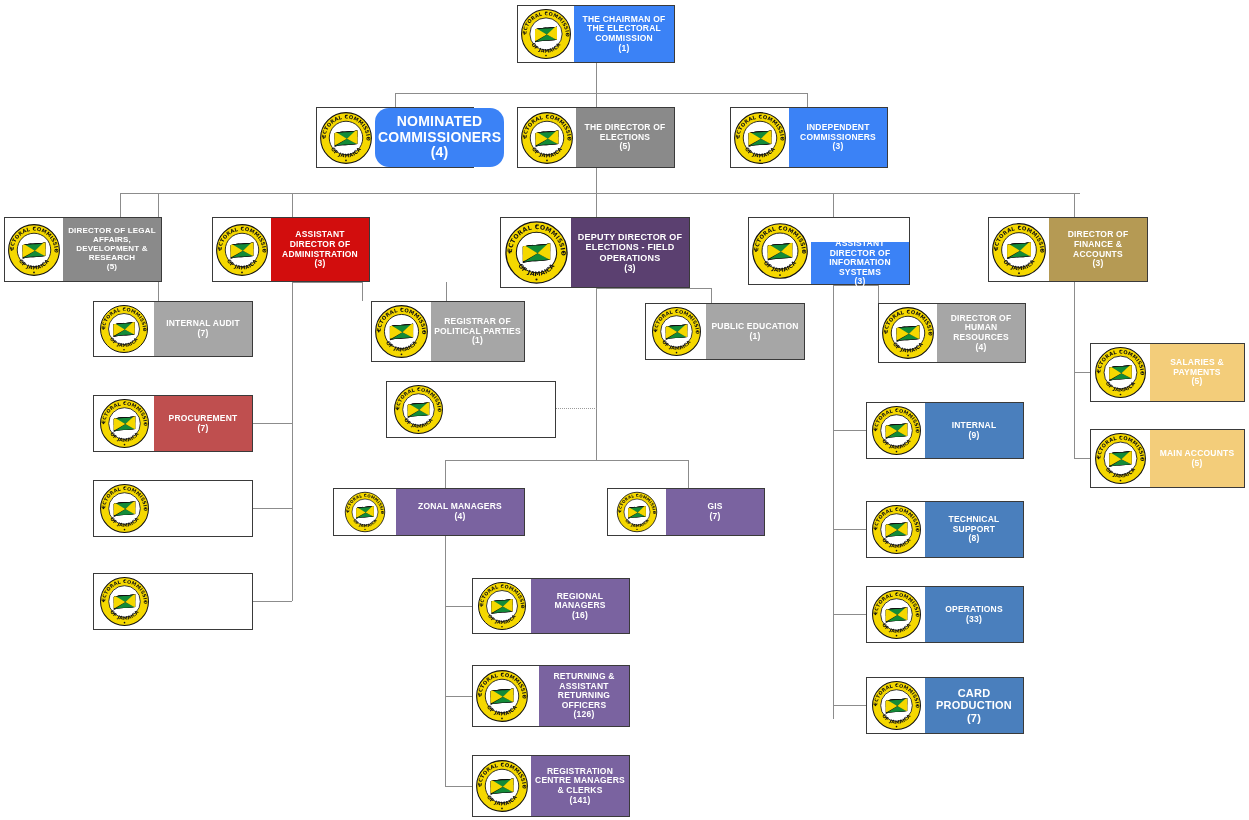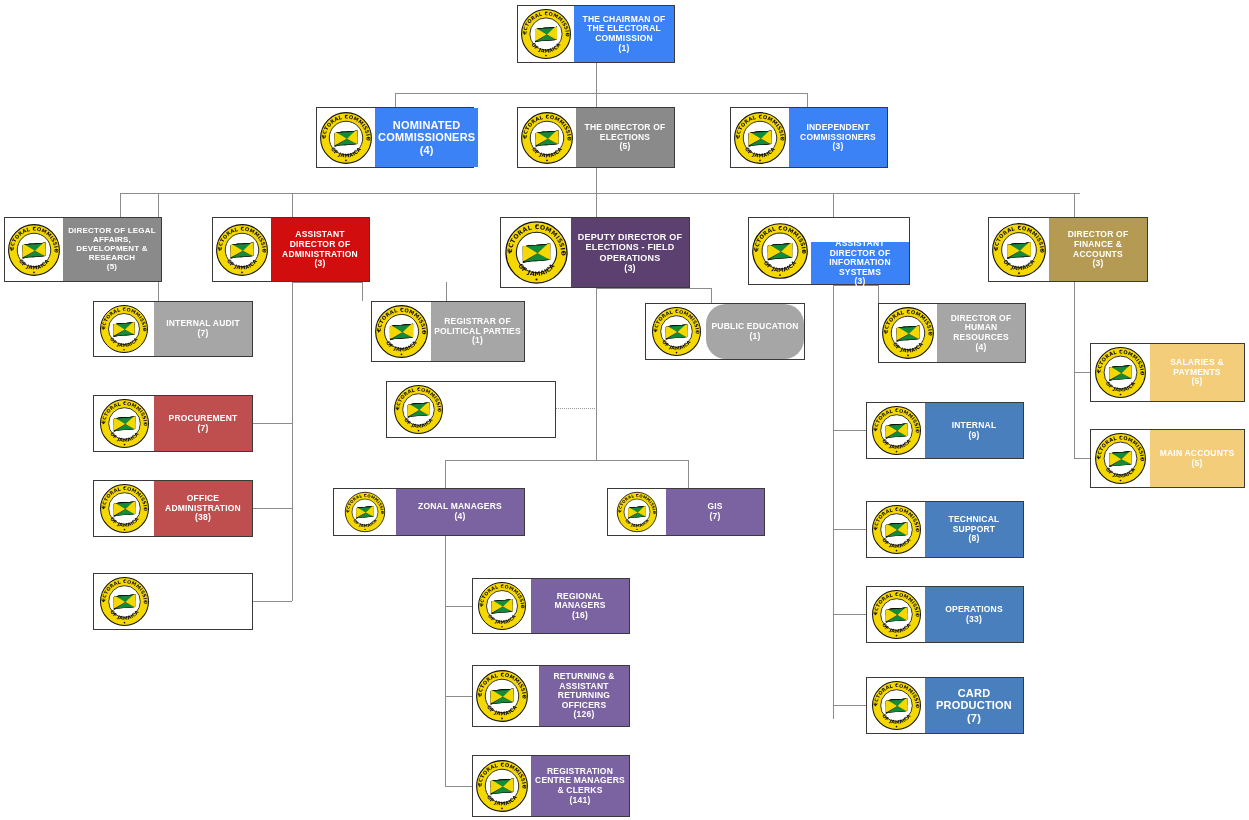--- a/index.html
+++ b/index.html
@@ -178,21 +178,21 @@
     <path d="M -20,13 C -10,9.2 5,11 20,8.2 L 1.6,-0.8 Z" fill="#138b38"></path>
     <path d="M -20,-10 L -20,13 L 1.6,-0.8 Z" fill="#111111"></path>
     <path d="M 20,-14.6 L 20,8.2 L 1.6,-0.8 Z" fill="#111111"></path>
     <path d="M -20.5,-10.3 L -14.5,-11.9 L 7.5,-0.8 L -14.5,11.6 L -20.5,12.9 Z" fill="#f5d800" opacity="0"></path>
     <path d="M -21,-11 L -18.6,-11.8 L 1.6,-0.8 L -18.6,10.8 L -21,11.6 Z" fill="#f5d800" opacity="0"></path>
     <path d="M -21.2,-11.1 L -17.4,-12.3 L 1.6,-0.8 L -17.4,10.2 L -21.2,11.3 Z" fill="#f5d800"></path>
     <path d="M 21.2,-16.1 L 17.4,-15.4 L 1.6,-0.8 L 17.4,7.6 L 21.2,9.1 Z" fill="#f5d800"></path>
   </g>
 </svg>
       </div>
-    <div class="lbl" style="font-size:11px;">
+    <div class="lbl" style="font-size:14px;border-radius:14px;">
       <span class="t">NOMINATED COMMISSIONERS</span>
       <span class="c">(4)</span>
     </div>
   </div>
 
   <div class="node c-gray" style="left:517px;top:107px;width:158px;height:61px;">
     <div class="logo" style="width:58px;">
 <svg class="seal" viewBox="0 0 100 100" xmlns="http://www.w3.org/2000/svg" width="54" height="54">
   <defs>
     <path id="arcTop" d="M 12,52 A 38,38 0 0 1 88,52"></path>
@@ -658,24 +658,20 @@
     <path d="M -20,13 C -10,9.2 5,11 20,8.2 L 1.6,-0.8 Z" fill="#138b38"></path>
     <path d="M -20,-10 L -20,13 L 1.6,-0.8 Z" fill="#111111"></path>
     <path d="M 20,-14.6 L 20,8.2 L 1.6,-0.8 Z" fill="#111111"></path>
     <path d="M -20.5,-10.3 L -14.5,-11.9 L 7.5,-0.8 L -14.5,11.6 L -20.5,12.9 Z" fill="#f5d800" opacity="0"></path>
     <path d="M -21,-11 L -18.6,-11.8 L 1.6,-0.8 L -18.6,10.8 L -21,11.6 Z" fill="#f5d800" opacity="0"></path>
     <path d="M -21.2,-11.1 L -17.4,-12.3 L 1.6,-0.8 L -17.4,10.2 L -21.2,11.3 Z" fill="#f5d800"></path>
     <path d="M 21.2,-16.1 L 17.4,-15.4 L 1.6,-0.8 L 17.4,7.6 L 21.2,9.1 Z" fill="#f5d800"></path>
   </g>
 </svg>
       </div>
-    <div class="lbl" style="font-size:8.5px;">
-      <span class="t">OFFICE ADMINISTRATION</span>
-      <span class="c">(38)</span>
-    </div>
   </div>
 
   <div class="node c-brick" style="left:93px;top:573px;width:160px;height:57px;">
     <div class="logo" style="width:60px;">
 <svg class="seal" viewBox="0 0 100 100" xmlns="http://www.w3.org/2000/svg" width="51" height="51">
   <defs>
     <path id="arcTop" d="M 12,52 A 38,38 0 0 1 88,52"></path>
     <path id="arcBot" d="M 17,53 A 33,33 0 0 0 83,53"></path>
   </defs>
   <circle cx="50" cy="50" r="47" fill="#f5d800" stroke="#111" stroke-width="2"></circle>
@@ -842,21 +838,21 @@
     <path d="M -20,13 C -10,9.2 5,11 20,8.2 L 1.6,-0.8 Z" fill="#138b38"></path>
     <path d="M -20,-10 L -20,13 L 1.6,-0.8 Z" fill="#111111"></path>
     <path d="M 20,-14.6 L 20,8.2 L 1.6,-0.8 Z" fill="#111111"></path>
     <path d="M -20.5,-10.3 L -14.5,-11.9 L 7.5,-0.8 L -14.5,11.6 L -20.5,12.9 Z" fill="#f5d800" opacity="0"></path>
     <path d="M -21,-11 L -18.6,-11.8 L 1.6,-0.8 L -18.6,10.8 L -21,11.6 Z" fill="#f5d800" opacity="0"></path>
     <path d="M -21.2,-11.1 L -17.4,-12.3 L 1.6,-0.8 L -17.4,10.2 L -21.2,11.3 Z" fill="#f5d800"></path>
     <path d="M 21.2,-16.1 L 17.4,-15.4 L 1.6,-0.8 L 17.4,7.6 L 21.2,9.1 Z" fill="#f5d800"></path>
   </g>
 </svg>
       </div>
-    <div class="lbl" style="font-size:8.5px;border-radius:20px;">
+    <div class="lbl" style="font-size:8.5px;">
       <span class="t">PUBLIC EDUCATION</span>
       <span class="c">(1)</span>
     </div>
   </div>
 
   <div class="node c-gray2" style="left:878px;top:303px;width:148px;height:60px;">
     <div class="logo" style="width:58px;">
 <svg class="seal" viewBox="0 0 100 100" xmlns="http://www.w3.org/2000/svg" width="54" height="54">
   <defs>
     <path id="arcTop" d="M 12,52 A 38,38 0 0 1 88,52"></path>

